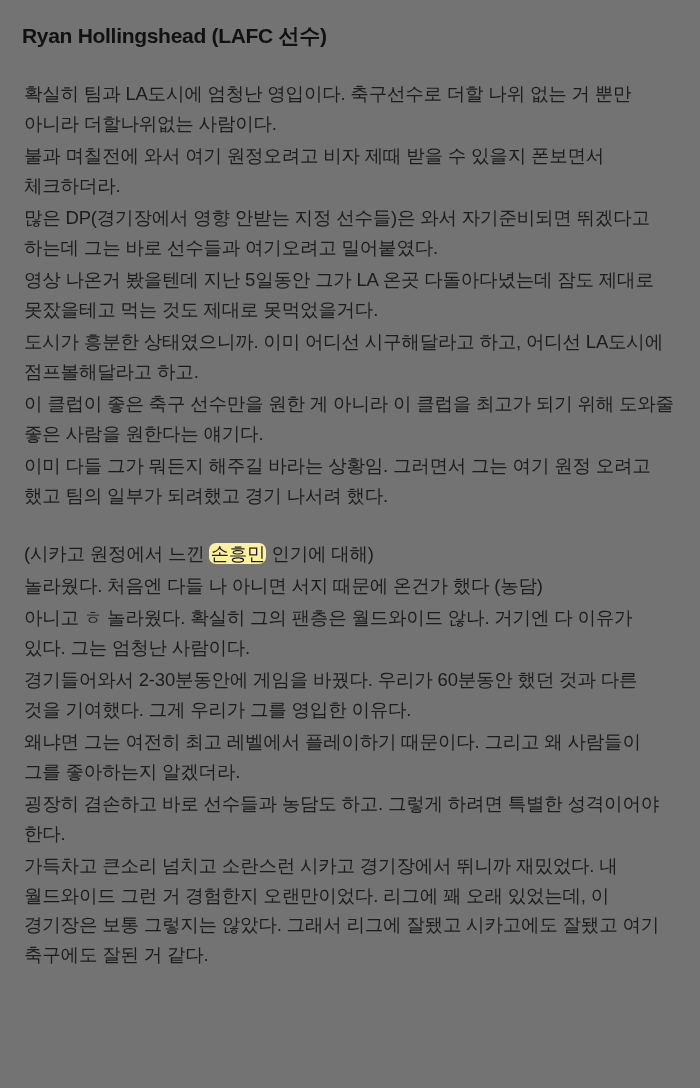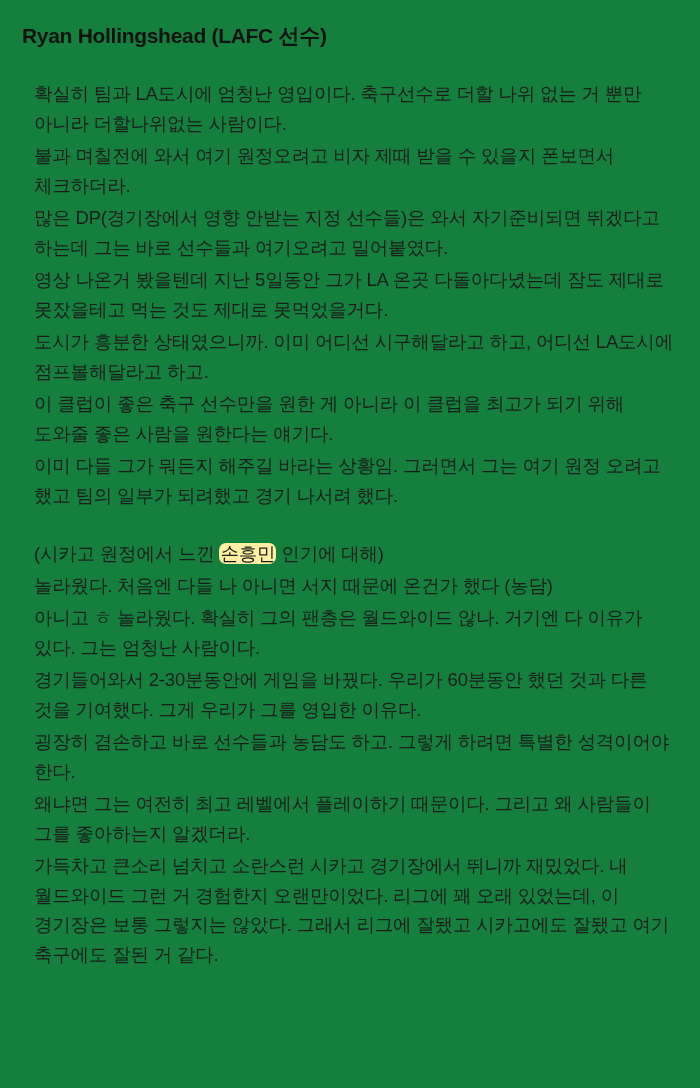--- a/index.html
+++ b/index.html
@@ -11,38 +11,38 @@
     width: 700px;
     min-height: 1088px;
     font-family: "Liberation Sans", sans-serif;
     color: #1a1a1a;
   }
   .page {
     width: 700px;
     min-height: 1088px;
     box-sizing: border-box;
     padding: 18px 22px 26px 22px;
-    background: #15803d;
+    background: #737373;
   }
   .title {
     font-size: 21px;
     font-weight: bold;
     letter-spacing: -0.3px;
     color: #111111;
     margin: 4px 0 30px 0;
     line-height: 1.3;
   }
   .body-block {
     font-size: 18.5px;
     line-height: 1.62;
     color: #1c1c1c;
     letter-spacing: -0.2px;
   }
   .para {
-    margin: 0 0 2px 12px;
+    margin: 0 0 2px 2px;
     word-break: keep-all;
   }
   .spacer {
     height: 26px;
   }
   .hl {
     background: #fdf0a0;
     padding: 0 1px;
     border-radius: 7px;
   }
@@ -64,18 +64,18 @@
     <p class="para">이 클럽이 좋은 축구 선수만을 원한 게 아니라 이 클럽을 최고가 되기 위해 도와줄 좋은 사람을 원한다는 얘기다.</p>
     <p class="para">이미 다들 그가 뭐든지 해주길 바라는 상황임. 그러면서 그는 여기 원정 오려고 했고 팀의 일부가 되려했고 경기 나서려 했다.</p>
 
     <div class="spacer"></div>
 
     <p class="para"><span>(시카고 원정에서 느낀 </span><span class="hl">손흥민</span><span> 인기에 대해)</span></p>
 
     <p class="para">놀라웠다. 처음엔 다들 나 아니면 서지 때문에 온건가 했다 (농담)</p>
     <p class="para">아니고 ㅎ 놀라웠다. 확실히 그의 팬층은 월드와이드 않나. 거기엔 다 이유가 있다. 그는 엄청난 사람이다.</p>
     <p class="para">경기들어와서 2-30분동안에 게임을 바꿨다. 우리가 60분동안 했던 것과 다른 것을 기여했다. 그게 우리가 그를 영입한 이유다.</p>
+    <p class="para">왜냐면 그는 여전히 최고 레벨에서 플레이하기 때문이다. 그리고 왜 사람들이 그를 좋아하는지 알겠더라.</p>
     <p class="para">굉장히 겸손하고 바로 선수들과 농담도 하고. 그렇게 하려면 특별한 성격이어야 한다.</p>
-    <p class="para">왜냐면 그는 여전히 최고 레벨에서 플레이하기 때문이다. 그리고 왜 사람들이 그를 좋아하는지 알겠더라.</p>
     <p class="para">가득차고 큰소리 넘치고 소란스런 시카고 경기장에서 뛰니까 재밌었다. 내 월드와이드 그런 거 경험한지 오랜만이었다. 리그에 꽤 오래 있었는데, 이 경기장은 보통 그렇지는 않았다. 그래서 리그에 잘됐고 시카고에도 잘됐고 여기 축구에도 잘된 거 같다.</p>
 
   </div>
 </div>
 
 </body></html>

